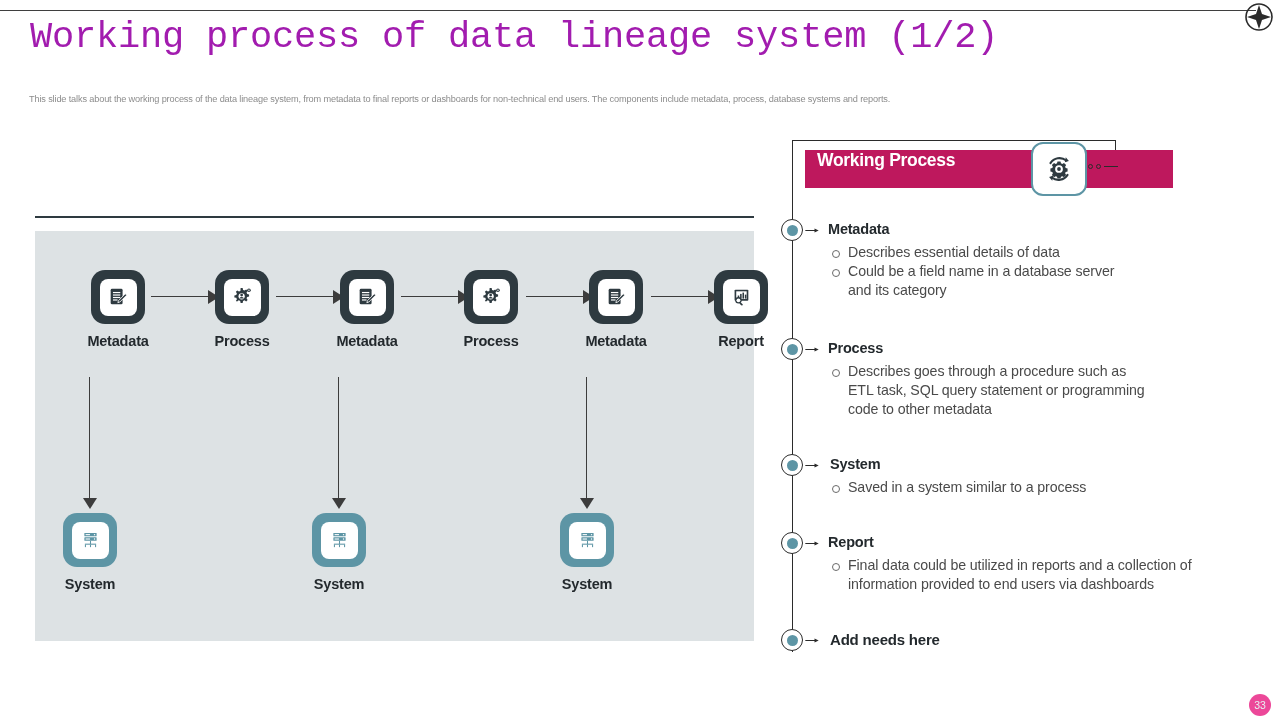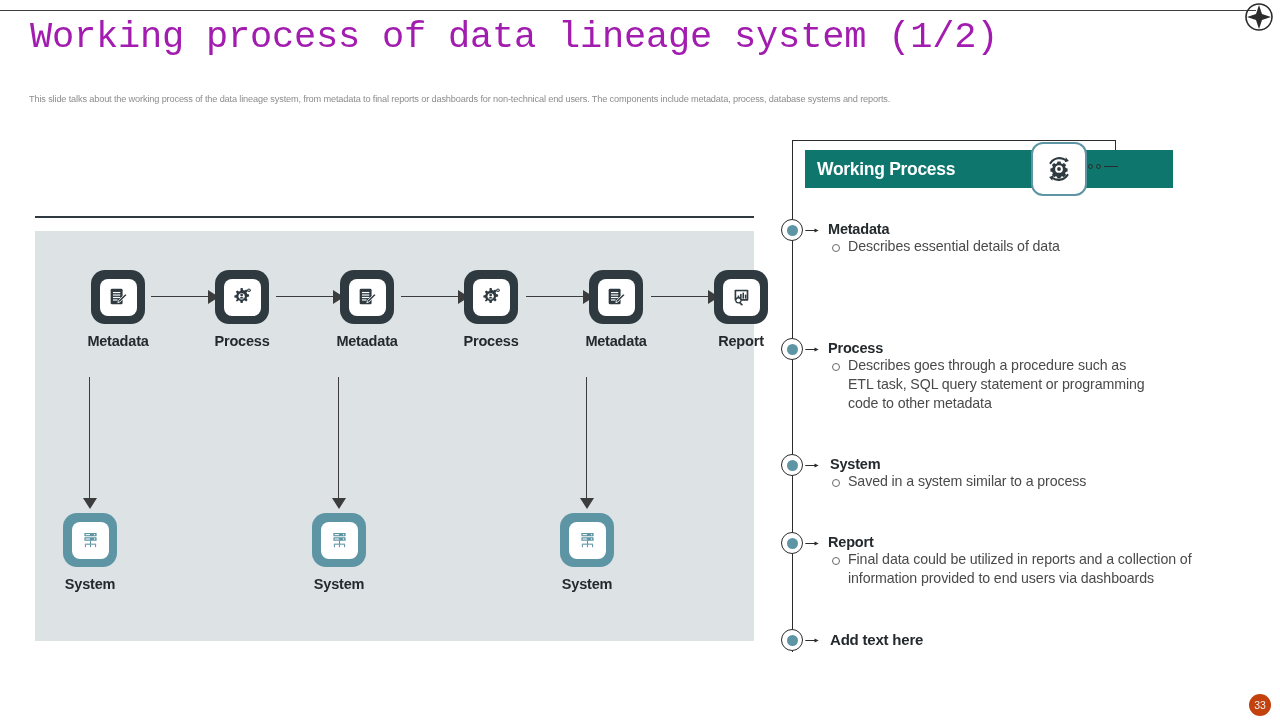--- a/index.html
+++ b/index.html
@@ -114,22 +114,22 @@
     width: 324px; height: 28px;
     border-top: 1.3px solid #2b2b2b;
     border-right: 1.3px solid #2b2b2b;
   }
   .rp-spine {
     position: absolute; left: 792px; top: 140px;
     width: 1.3px; height: 512px; background: #2b2b2b;
   }
   .rp-bar {
     position: absolute; left: 805px; top: 150px;
-    width: 368px; height: 38px; background: #0f766e;
-    display: flex; align-items: center;
+    width: 368px; height: 38px; background: #be185d;
+    display: flex; align-items: flex-start;
   }
   .rp-bar span {
     color: #fff; font-size: 17.5px; font-weight: bold;
     margin-left: 12px; letter-spacing: -0.3px;
   }
   .rp-badge {
     position: absolute; left: 1031px; top: 142px;
     width: 56px; height: 54px; border-radius: 12px;
     background: #fff; border: 2px solid #5d95a5;
     display: flex; align-items: center; justify-content: center;
@@ -161,40 +161,40 @@
   .m-arrow {
     position: absolute; left: 12px; top: 8.5px;
     width: 16px; height: 5px;
   }
   .item-head {
     position: absolute; left: 36px; top: 2px;
     font-size: 14.5px; font-weight: bold; color: #23292d;
     letter-spacing: -0.2px; white-space: nowrap;
   }
   .item-subs {
-    position: absolute; left: 38px; top: 18px;
+    position: absolute; left: 38px; top: 24px;
     font-size: 14.2px; color: #4a4a4a; line-height: 19px;
   }
   .sub { position: relative; padding-left: 18px; letter-spacing: -0.1px; }
   .sub:before {
     content: ""; position: absolute; left: 2px; top: 7px;
     width: 6px; height: 6px; border-radius: 50%;
     border: 1px solid #6a6a6a;
   }
 
   
   .footer {
     position: absolute; left: 0; top: 704px; width: 1280px;
     text-align: center; font-size: 10.5px; color: #b0b0b0;
     letter-spacing: -0.1px;
   }
   .pagenum {
     position: absolute; right: 9px; top: 694px;
     width: 22px; height: 22px; border-radius: 50%;
-    background: #c2410c; color: #e8f0f2;
+    background: #ec4899; color: #e8f0f2;
     font-size: 10.5px; display: flex; align-items: center; justify-content: center;
   }
 </style>
 </head>
 <body>
 
 <div class="slide">
 
   <div class="top-rule"></div>
 
@@ -462,20 +462,21 @@
     <div class="marker">
         <i></i>
       </div>
     <svg class="m-arrow" viewBox="0 0 16 6">
       <line x1="0" y1="3" x2="12" y2="3" stroke="#2b2b2b" stroke-width="1.2"></line>
       <path d="M11 0.6 L16 3 L11 5.4 Z" fill="#2b2b2b"></path>
     </svg>
     <div class="item-head">Metadata</div>
     <div class="item-subs" style="width:310px;">
       <div class="sub">Describes essential details of data</div>
+      <div class="sub">Could be a field name in a database server and its category</div>
     </div>
   </div>
 
   <div class="item" style="top:338px;">
     <div class="marker">
         <i></i>
       </div>
     <svg class="m-arrow" viewBox="0 0 16 6">
       <line x1="0" y1="3" x2="12" y2="3" stroke="#2b2b2b" stroke-width="1.2"></line>
       <path d="M11 0.6 L16 3 L11 5.4 Z" fill="#2b2b2b"></path>
@@ -515,18 +516,18 @@
   </div>
 
   <div class="item" style="top:629px;">
     <div class="marker">
         <i></i>
       </div>
     <svg class="m-arrow" viewBox="0 0 16 6">
       <line x1="0" y1="3" x2="12" y2="3" stroke="#2b2b2b" stroke-width="1.2"></line>
       <path d="M11 0.6 L16 3 L11 5.4 Z" fill="#2b2b2b"></path>
     </svg>
-    <div class="item-head" style="left:38px; font-size:15px;">Add text here</div>
+    <div class="item-head" style="left:38px; font-size:15px;">Add needs here</div>
   </div>
 
   <div class="pagenum">33</div>
 
 </div>
 
 </body></html>

